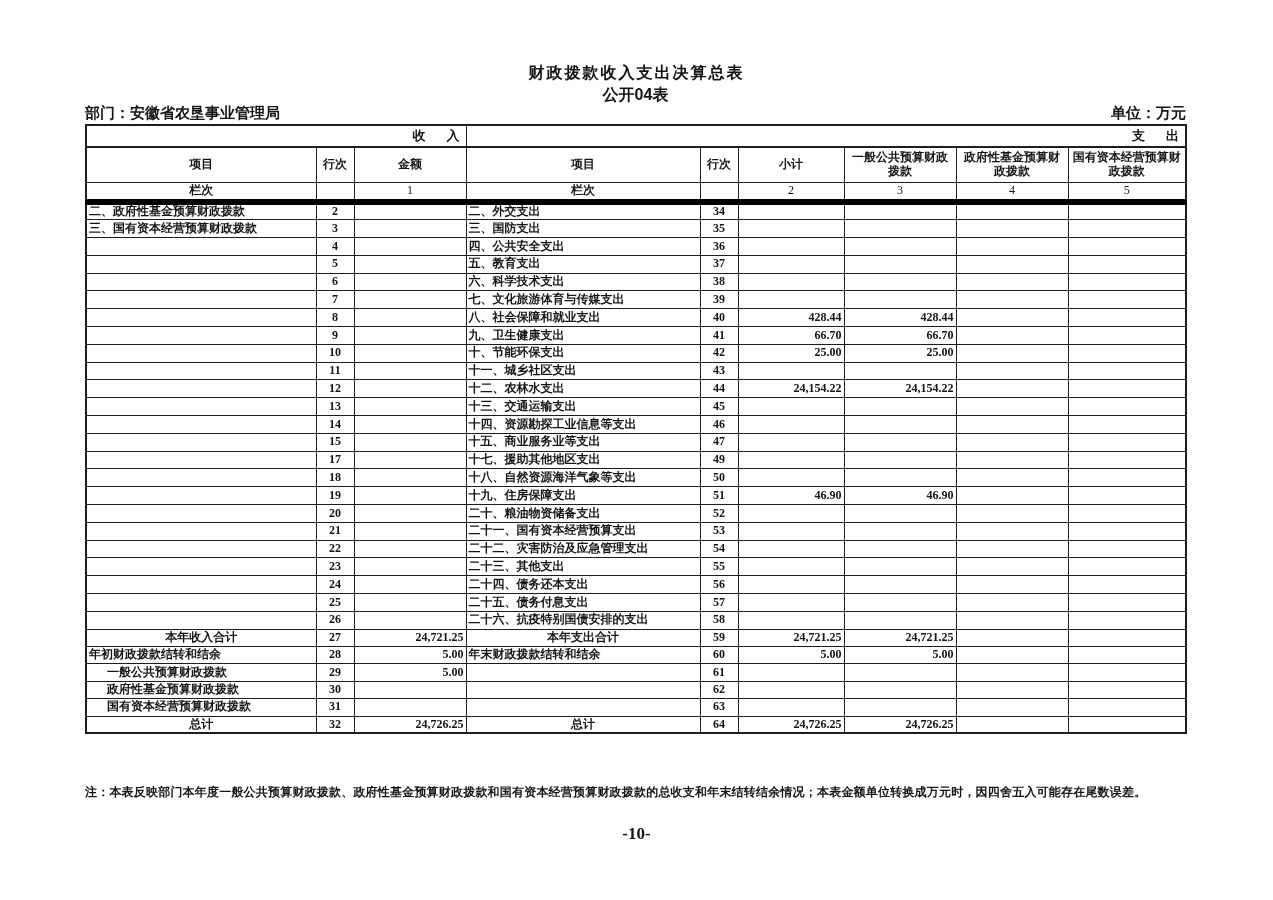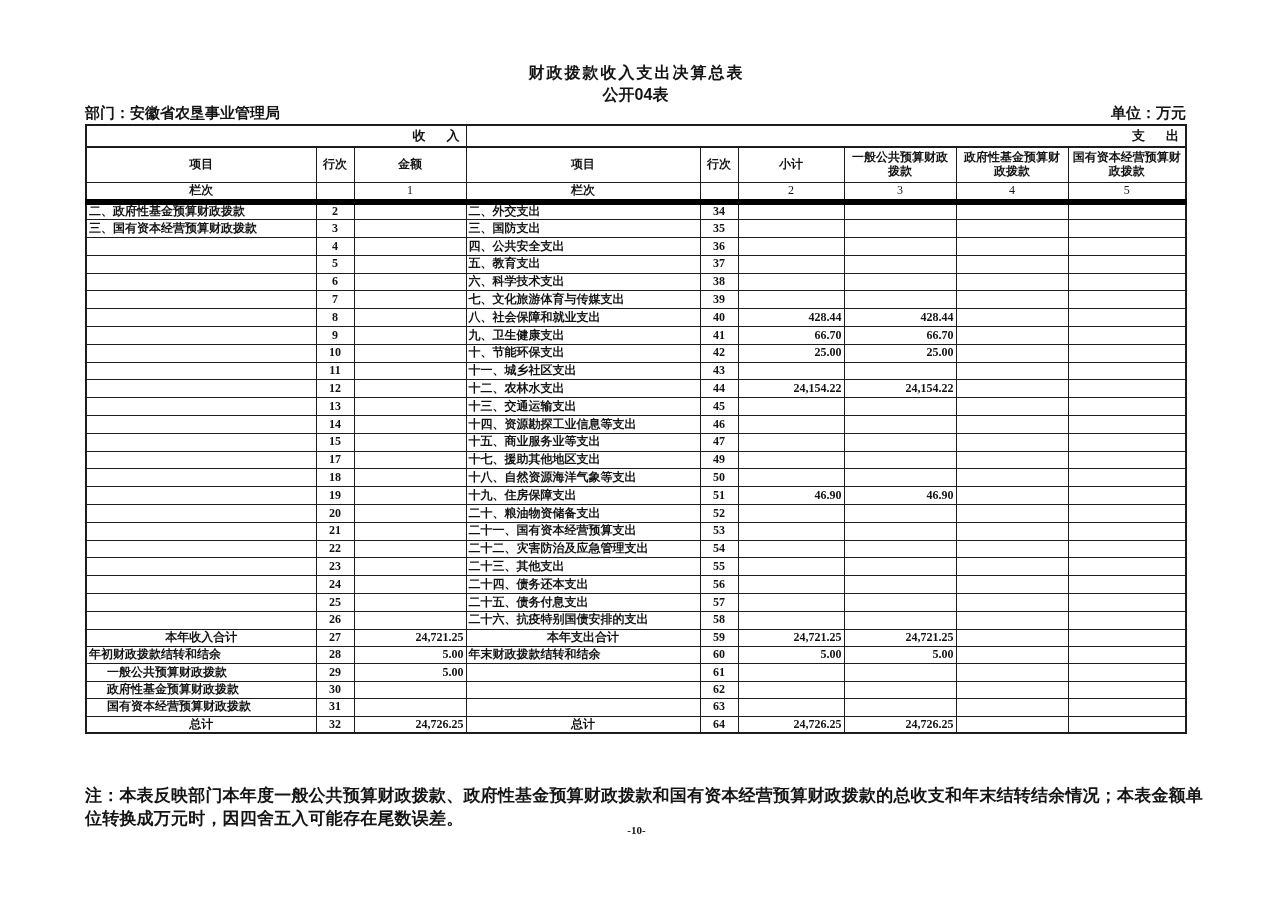--- a/index.html
+++ b/index.html
@@ -37,25 +37,25 @@
   tr.lanci td.lbl{font-weight:bold;}
   tbody tr{height:17.8px;}
   tbody tr.sumrow{height:17.4px;}
   td.item{text-align:left;font-weight:bold;padding-left:3px;}
   td.item.center-bold{text-align:center;}
   td.item.indent{padding-left:20px;}
   td.line{text-align:center;font-family:"Liberation Serif","DejaVu Serif",serif;font-weight:bold;}
   td.amt{text-align:right;font-family:"Liberation Serif","DejaVu Serif",serif;font-weight:bold;padding-right:3px;}
   .foot-note{
     position:absolute;top:784px;left:85px;width:1120px;
-    font-size:17px;font-weight:bold;letter-spacing:0.2px;
+    font-size:12px;font-weight:bold;letter-spacing:0.2px;
   }
   .page-num{
     position:absolute;top:824px;left:0;width:1273px;text-align:center;
-    font-size:11px;font-weight:bold;font-family:"Liberation Serif","DejaVu Serif",serif;
+    font-size:17px;font-weight:bold;font-family:"Liberation Serif","DejaVu Serif",serif;
   }
 </style>
 </head>
 <body>
 
 <div class="page">
 
   <div class="doc-title">财政拨款收入支出决算总表</div>
   <div class="pub-code">公开04表</div>
 

